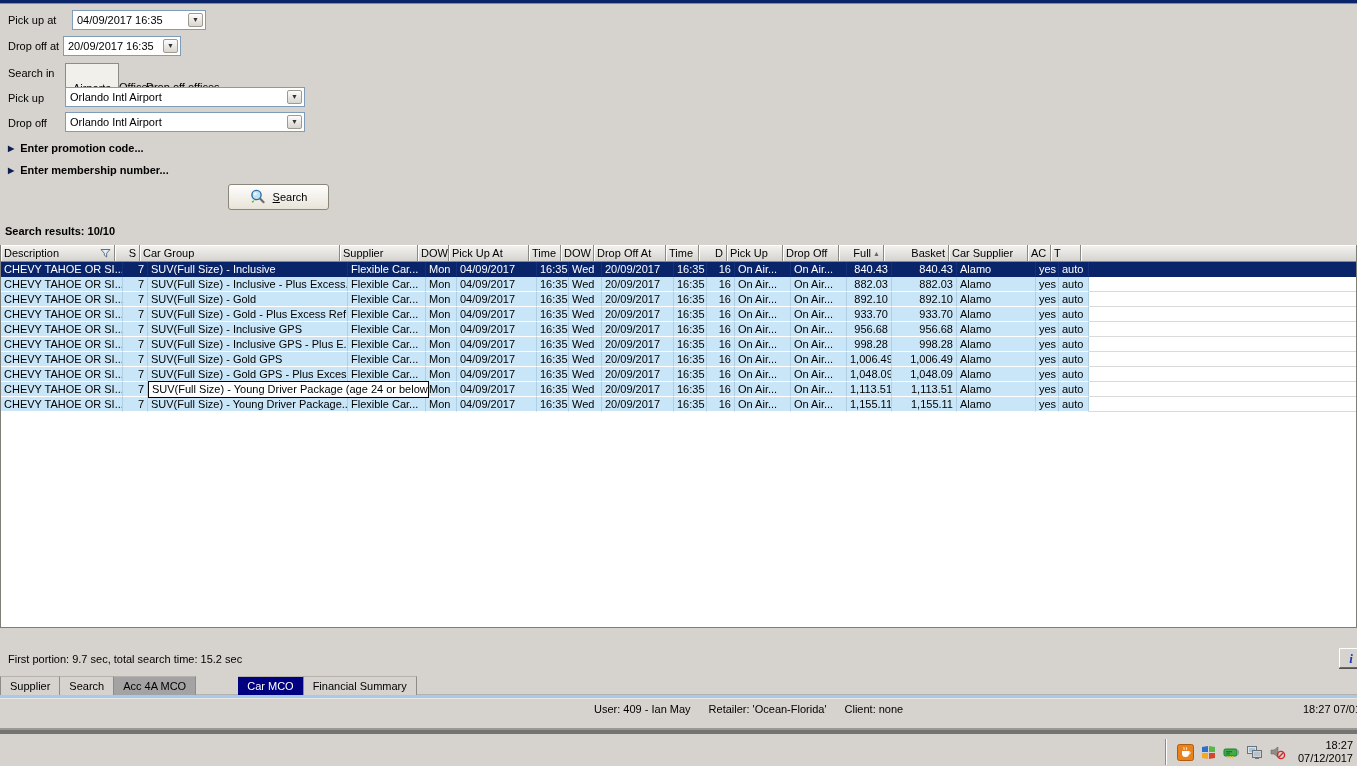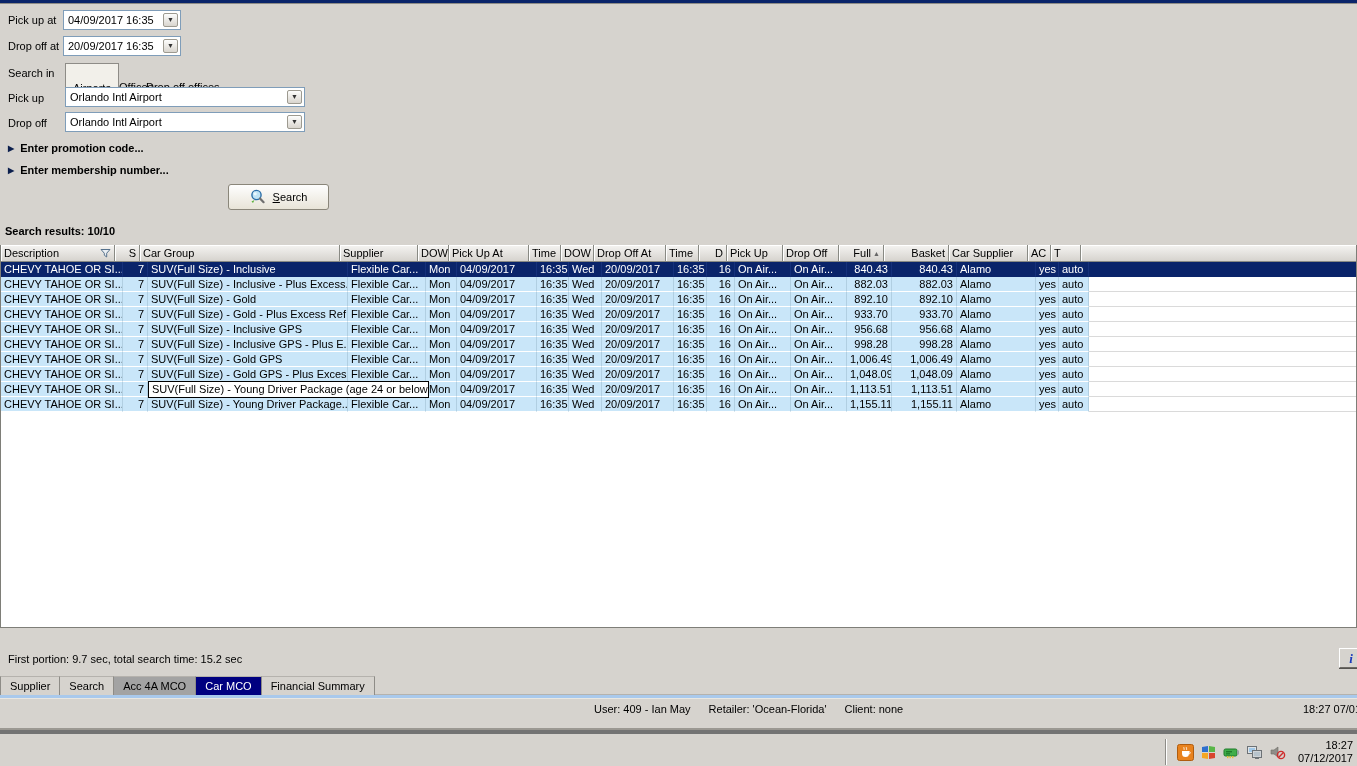--- a/index.html
+++ b/index.html
@@ -95,21 +95,21 @@
     font-size:13px; text-align:center; line-height:17px;
   }
   #sheet-tabs { position:absolute; left:0; top:676px; height:19px; display:flex; }
   .sheet-tab {
     height:19px; line-height:18px; padding:0 9px;
     border-right:1px solid #8e8c87; border-top:1px solid #b5b2ad;
     background:#d6d3ce;
   }
   .sheet-tab:first-child { border-left:1px solid #8e8c87; }
   .sheet-tab.green { background:#a3a3a3; }
-  .sheet-tab.navy { background:#000080; color:#fff; }
+  .sheet-tab.navy { background:#000080; color:#fff;margin-left:42px; }
   #tabs-baseline { position:absolute; left:0; top:694px; width:1357px; height:1px; background:#b5b2ad; }
   #blue-line { position:absolute; left:0; top:695px; width:1357px; height:3px; background:#a9c9ec; }
 
   #status-bar { position:absolute; left:0; top:698px; width:1357px; height:21px; background:#d6d3ce; border-top:1px solid #e9e7e2; }
   #status-center { position:absolute; left:594px; top:4px; display:flex; gap:18px; white-space:nowrap; }
   #status-clock { position:absolute; left:1303px; top:4px; width:54px; overflow:hidden; white-space:nowrap; }
 
   
   #taskbar {
     position:absolute; left:0; top:730px; width:1357px; height:36px;
@@ -120,21 +120,21 @@
   .tray-icon { width:17px; height:17px; display:inline-block; }
   #tray-clock { text-align:right; line-height:13px; margin-left:6px; white-space:nowrap; }
 </style>
 </head>
 <body>
 
 <div id="top-strip" class="abs"></div>
 
 <div>
   <span class="flabel" style="top:12px">Pick up at</span>
-  <div class="combo" style="left:63px; top:10px; width:118px;text-decoration:underline;">
+  <div class="combo" style="left:72px; top:10px; width:134px;text-decoration:underline;">
     <span class="combo-text">04/09/2017 16:35</span>
     <span class="combo-btn">▼</span>
   </div>
 
   <span class="flabel" style="top:38px">Drop off at</span>
   <div class="combo" style="left:63px; top:36px; width:118px;">
     <span class="combo-text">20/09/2017 16:35</span>
     <span class="combo-btn">▼</span>
   </div>
 

